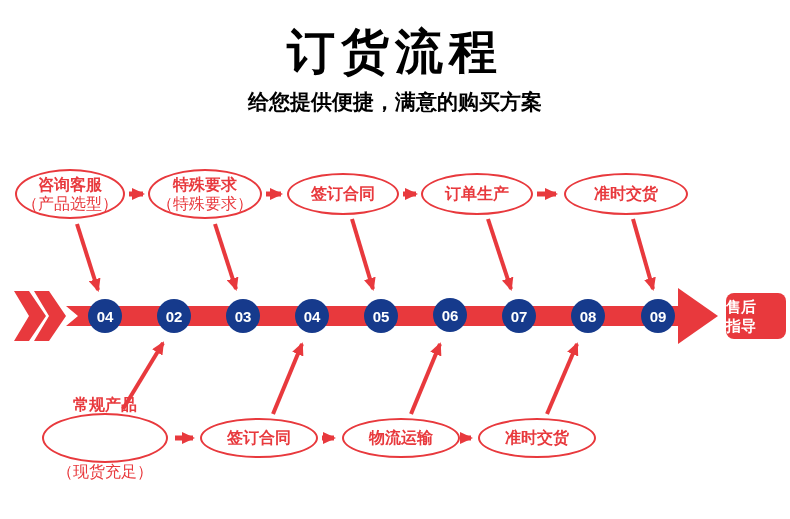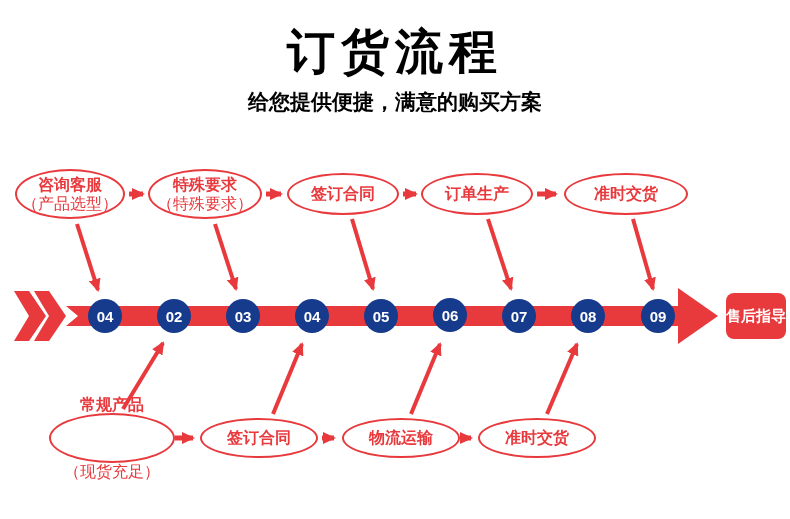--- a/index.html
+++ b/index.html
@@ -34,21 +34,21 @@
     position:absolute; width:34px; height:34px; border-radius:50%;
     background:var(--blue); color:#ffffff;
     font-size:15px; font-weight:bold;
     display:flex; align-items:center; justify-content:center;
   }
 
   .endbox {
     position:absolute; left:726px; top:293px; width:60px; height:46px;
     background:var(--red); border-radius:8px; color:#ffffff;
     font-size:15px; font-weight:bold; line-height:1.3;
-    display:flex; flex-direction:row; align-items:center; justify-content:center;
+    display:flex; flex-direction:column; justify-content:center;
   }
 </style>
 </head>
 <body>
 
 <div class="stage">
 
   <div class="title">订货流程</div>
   <div class="subtitle">给您提供便捷，满意的购买方案</div>
 
@@ -100,21 +100,21 @@
   <div class="oval" style="left:287px; top:173px; width:112px; height:42px;">
     <div class="main">签订合同</div>
   </div>
   <div class="oval" style="left:421px; top:173px; width:112px; height:42px;">
     <div class="main">订单生产</div>
   </div>
   <div class="oval" style="left:564px; top:173px; width:124px; height:42px;">
     <div class="main">准时交货</div>
   </div>
 
-  <div class="oval" style="left:49px; top:413px; width:126px; height:50px;gap:48px;">
+  <div class="oval" style="left:42px; top:413px; width:126px; height:50px;gap:48px;">
     <div class="main">常规产品</div>
     <div class="sub">（现货充足）</div>
   </div>
   <div class="oval" style="left:200px; top:418px; width:118px; height:40px;">
     <div class="main">签订合同</div>
   </div>
   <div class="oval" style="left:342px; top:418px; width:118px; height:40px;">
     <div class="main">物流运输</div>
   </div>
   <div class="oval" style="left:478px; top:418px; width:118px; height:40px;">

